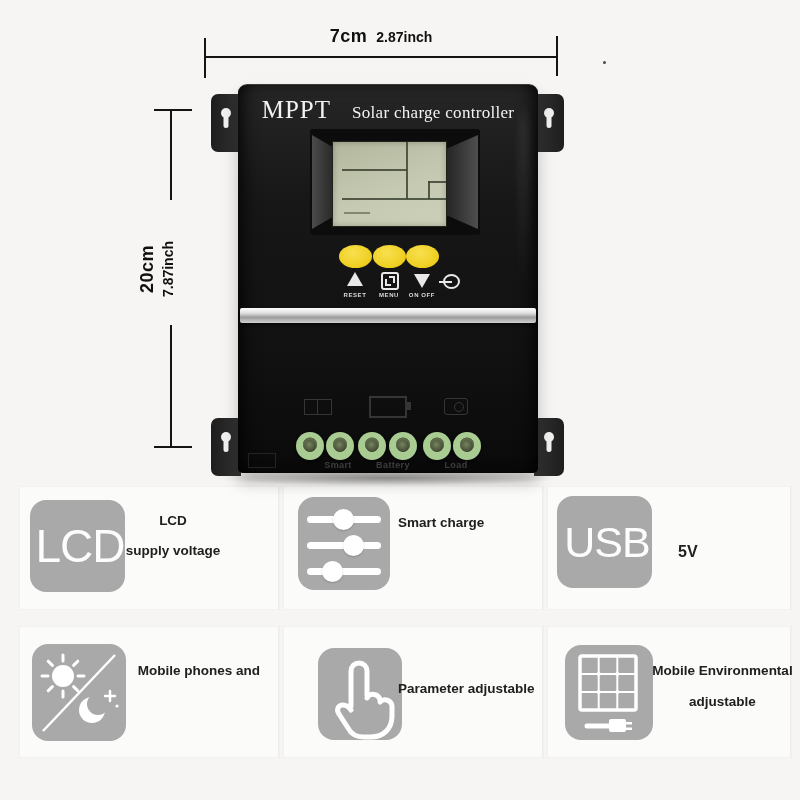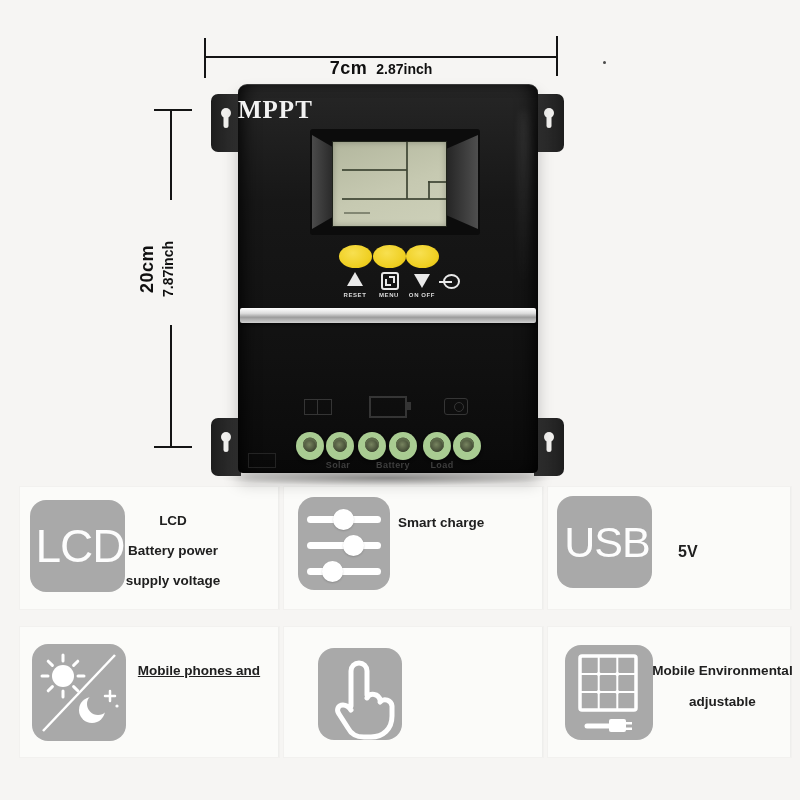--- a/index.html
+++ b/index.html
@@ -1,21 +1,21 @@
 <!DOCTYPE html>
 <html><head>
 <meta charset="utf-8">
 <style>
   html,body{margin:0;padding:0;background:#fff;}
   .canvas{position:relative;width:800px;height:800px;background:#f6f5f3;overflow:hidden;
           font-family:"Liberation Sans",sans-serif;}
 
   
   .dline{position:absolute;background:#141414;}
-  .dim-top-labels{position:absolute;left:205px;top:26px;width:352px;text-align:center;color:#101010;margin-top:32px;}
+  .dim-top-labels{position:absolute;left:205px;top:26px;width:352px;text-align:center;color:#101010;}
   .dim-top-labels .cm{font-weight:bold;font-size:18px;letter-spacing:.5px;}
   .dim-top-labels .inch{font-weight:bold;font-size:14px;margin-left:9px;}
   .dim-left-labels{position:absolute;left:118px;top:240px;width:96px;height:58px;
                    transform:rotate(-90deg);text-align:center;color:#101010;}
   .dim-left-labels .cm{display:block;font-weight:bold;font-size:18px;letter-spacing:.5px;}
   .dim-left-labels .inch{display:block;font-weight:bold;font-size:14px;margin-top:2px;}
   .spec-dot{position:absolute;left:603px;top:61px;width:3px;height:3px;border-radius:50%;background:#4a4a4a;}
 
   
   .device{position:absolute;left:205px;top:84px;width:365px;height:400px;}
@@ -32,22 +32,22 @@
             background:linear-gradient(180deg,#262626,#171717 30%,#111 70%,#0a0a0a);
             border-radius:9px 9px 5px 5px;
             box-shadow:inset 12px 0 18px -9px rgba(0,0,0,.95), inset -12px 0 18px -9px rgba(0,0,0,.95),
                        0 10px 16px rgba(0,0,0,.22);
             border-top:1px solid #3a3a3a;}
   .sheen{position:absolute;right:8px;top:24px;width:12px;height:190px;border-radius:50%;
          background:linear-gradient(180deg,rgba(255,255,255,.10),rgba(255,255,255,0));filter:blur(4px);}
   .dev-shadow{position:absolute;left:212px;top:470px;width:350px;height:16px;
               background:radial-gradient(ellipse,rgba(0,0,0,.32),rgba(0,0,0,0) 70%);}
 
-  .dev-header{position:absolute;top:11px;left:0;right:0;display:flex;gap:21px;
-              align-items:baseline;color:#f2f2f2;font-family:"Liberation Serif",serif;font-weight:bold;}
+  .dev-header{position:absolute;top:11px;left:0;right:0;display:flex;justify-content:center;gap:21px;
+              align-items:baseline;color:#f2f2f2;font-family:"Liberation Serif",serif;font-weight:normal;}
   .brand{font-size:25px;letter-spacing:1px;}
   .dev-title{font-size:17px;letter-spacing:.3px;}
 
   .lcd{position:absolute;left:72px;top:44px;width:170px;height:106px;background:#0c0c0c;border-radius:3px;}
   .lcd-side{position:absolute;top:6px;bottom:6px;}
   .lcd-side.l{left:2px;width:24px;background:linear-gradient(90deg,#4b4b4b,#242424);
               clip-path:polygon(0 0,100% 15%,100% 85%,0 100%);}
   .lcd-side.r{right:2px;width:32px;background:linear-gradient(270deg,#4f4f4f,#242424);
               clip-path:polygon(0 15%,100% 0,100% 100%,0 85%);}
   .screen{position:absolute;left:22px;top:12px;width:113px;height:84px;
@@ -145,20 +145,21 @@
       </div>
     <div class="ear br">
         <div class="keyhole"></div>
       </div>
 
     <div class="dev-body">
       <div class="sheen"></div>
 
       <div class="dev-header">
         <span class="brand">MPPT</span>
+        <span class="dev-title">Solar charge controller</span>
       </div>
 
       <div class="lcd">
         <div class="lcd-side l"></div>
         <div class="lcd-side r"></div>
         <div class="screen">
           <div class="seg" style="left:73px;top:0;width:2px;height:57px;"></div>
           <div class="seg" style="left:9px;top:27px;width:65px;height:2px;"></div>
           <div class="seg" style="left:9px;top:56px;width:104px;height:2px;"></div>
           <div class="seg" style="left:95px;top:39px;width:2px;height:18px;"></div>
@@ -187,39 +188,38 @@
       <div class="ghost load"></div>
       <div class="ghost mark"></div>
 
       <div class="term" style="left:58px;"></div>
       <div class="term" style="left:88px;"></div>
       <div class="term" style="left:120px;"></div>
       <div class="term" style="left:151px;"></div>
       <div class="term" style="left:185px;"></div>
       <div class="term" style="left:215px;"></div>
 
-      <div class="term-label" style="left:70px;">Solar</div>
+      <div class="term-label" style="left:70px;">Smart</div>
       <div class="term-label" style="left:125px;">Battery</div>
-      <div class="term-label" style="left:174px;">Load</div>
+      <div class="term-label" style="left:188px;">Load</div>
     </div>
   </div>
 
   <div class="fcard" style="left:20px;top:487px;width:258px;height:122px;"></div>
   <div class="fcard" style="left:284px;top:487px;width:258px;height:122px;"></div>
   <div class="fcard" style="left:548px;top:487px;width:242px;height:122px;"></div>
   <div class="fcard" style="left:20px;top:627px;width:258px;height:130px;"></div>
   <div class="fcard" style="left:284px;top:627px;width:258px;height:130px;"></div>
   <div class="fcard" style="left:548px;top:627px;width:242px;height:130px;"></div>
 
   <div class="gicon" style="left:30px;top:500px;width:95px;height:92px;">
     <div class="big-letters">LCD</div>
   </div>
   <div class="ftext" style="left:93px;top:506px;width:160px;">
     <div>LCD</div>
-    <div>Battery power</div>
     <div>supply voltage</div>
   </div>
 
   <div class="gicon" style="left:298px;top:497px;width:92px;height:93px;">
     <div class="slider-row" style="top:19px;">
         <div class="knob" style="left:26px;"></div>
       </div>
     <div class="slider-row" style="top:45px;">
         <div class="knob" style="left:36px;"></div>
       </div>
@@ -257,27 +257,30 @@
         <circle cx="66" cy="60" r="11" fill="#a9a9a9"></circle>
       </g>
       <g stroke="#fff" stroke-width="2.5" stroke-linecap="round">
         <line x1="78" y1="47" x2="78" y2="57"></line>
           <line x1="73" y1="52" x2="83" y2="52"></line>
       </g>
       <circle cx="85" cy="62" r="1.6" fill="#fff"></circle>
     </svg>
   </div>
   <div class="ftext" style="left:110px;top:655px;width:178px;">
-    <div style="line-height:32px;text-decoration:underline;">Mobile phones and</div>
+    <div style="line-height:32px;">Mobile phones and</div>
   </div>
 
   <div class="gicon" style="left:318px;top:648px;width:84px;height:92px;">
     <svg width="84" height="92" viewBox="0 0 84 92">
       <path d="M33 58 V23 a8 8 0 0 1 16 0 v24 m0 3 a7 7 0 0 1 13 2 m0 2 a7 7 0 0 1 12 4 v10 c0 13 -9 21 -21 21 h-7 c-8 0 -13 -3 -16 -9 l-9 -14 c-3 -4 -1 -9 4 -9 3 0 6 2 8 5" fill="none" stroke="#fff" stroke-width="5" stroke-linecap="round" stroke-linejoin="round"></path>
     </svg>
+  </div>
+  <div class="ftext single" style="left:398px;top:674px;width:180px;">
+    <div>Parameter adjustable</div>
   </div>
 
   <div class="gicon" style="left:565px;top:645px;width:88px;height:95px;">
     <svg width="88" height="95" viewBox="0 0 88 95">
       <rect x="15" y="11" width="56" height="54" rx="2" fill="none" stroke="#fff" stroke-width="3.5"></rect>
       <line x1="33.7" y1="11" x2="33.7" y2="65" stroke="#fff" stroke-width="2"></line>
       <line x1="52.3" y1="11" x2="52.3" y2="65" stroke="#fff" stroke-width="2"></line>
       <line x1="15" y1="29" x2="71" y2="29" stroke="#fff" stroke-width="2"></line>
       <line x1="15" y1="47" x2="71" y2="47" stroke="#fff" stroke-width="2"></line>
       <circle cx="33.7" cy="29" r="2" fill="#fff"></circle>

